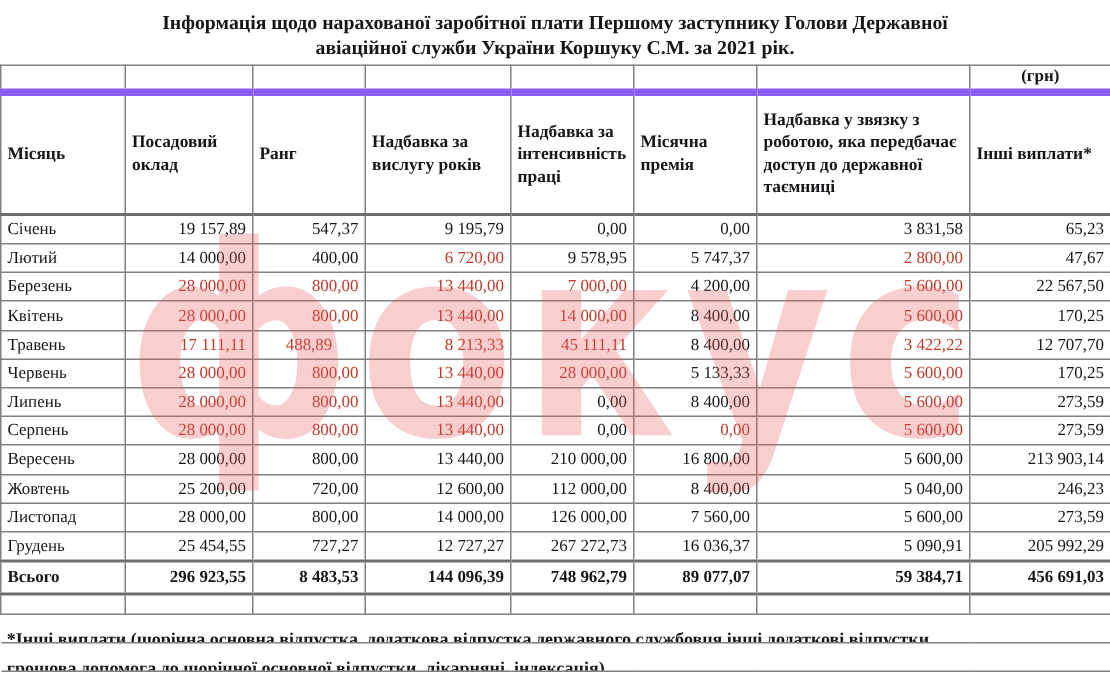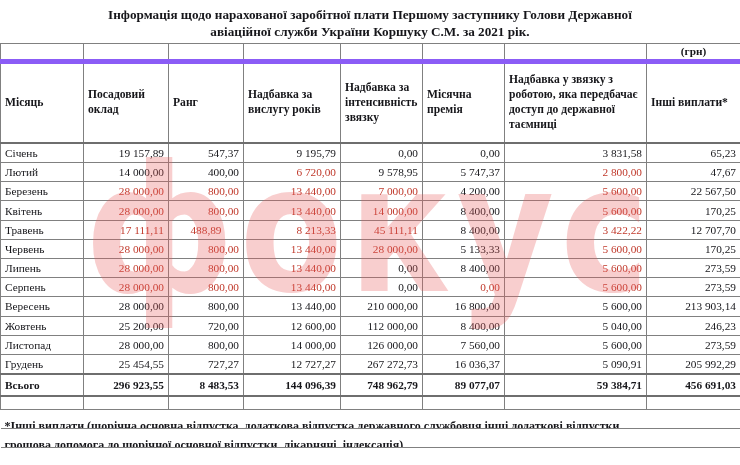--- a/index.html
+++ b/index.html
@@ -177,21 +177,21 @@
       <td></td>
       <td></td>
       <td class="unit-cell">(грн)</td>
     </tr>
 
     <tr class="head-row">
       <th>Місяць</th>
       <th>Посадовий оклад</th>
       <th>Ранг</th>
       <th>Надбавка за вислугу років</th>
-      <th>Надбавка за інтенсивність звязку</th>
+      <th>Надбавка за інтенсивність праці</th>
       <th>Місячна премія</th>
       <th>Надбавка у звязку з роботою, яка передбачає доступ до державної таємниці</th>
       <th>Інші виплати*</th>
     </tr>
     </tbody>
 
     <tbody id="rows-host">
         <tr class="data-row">
           <td class="month">Січень</td>
           <td class="num">19 157,89</td>

